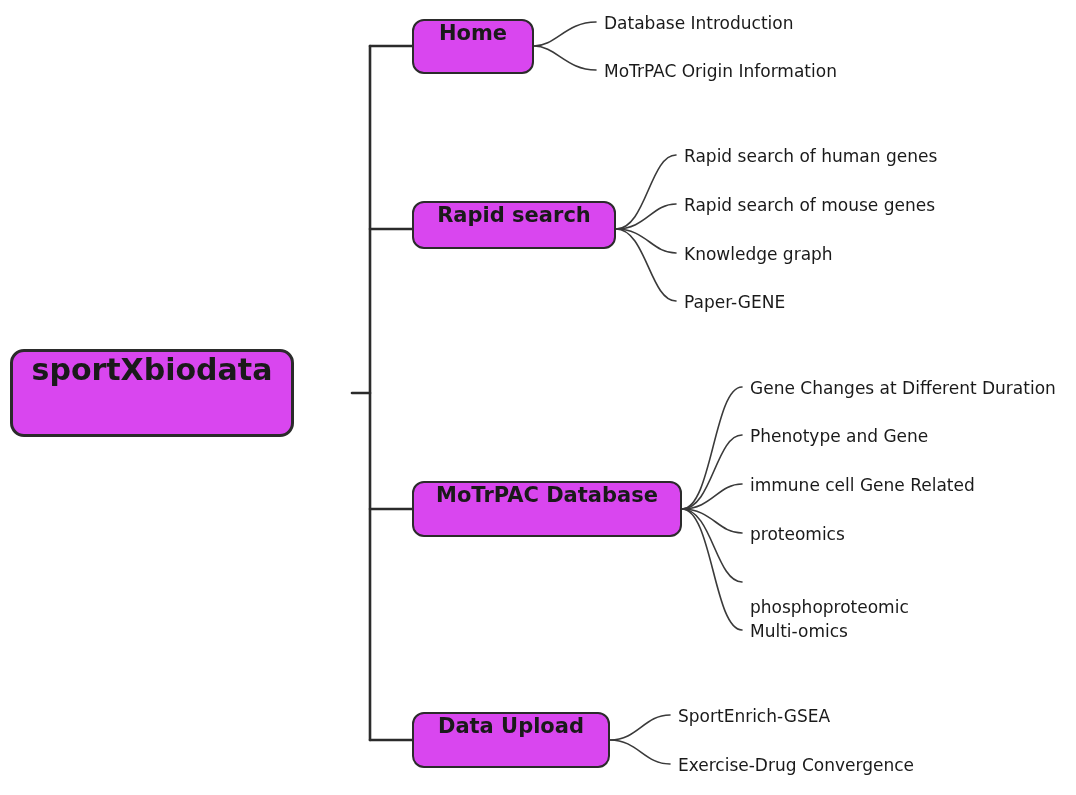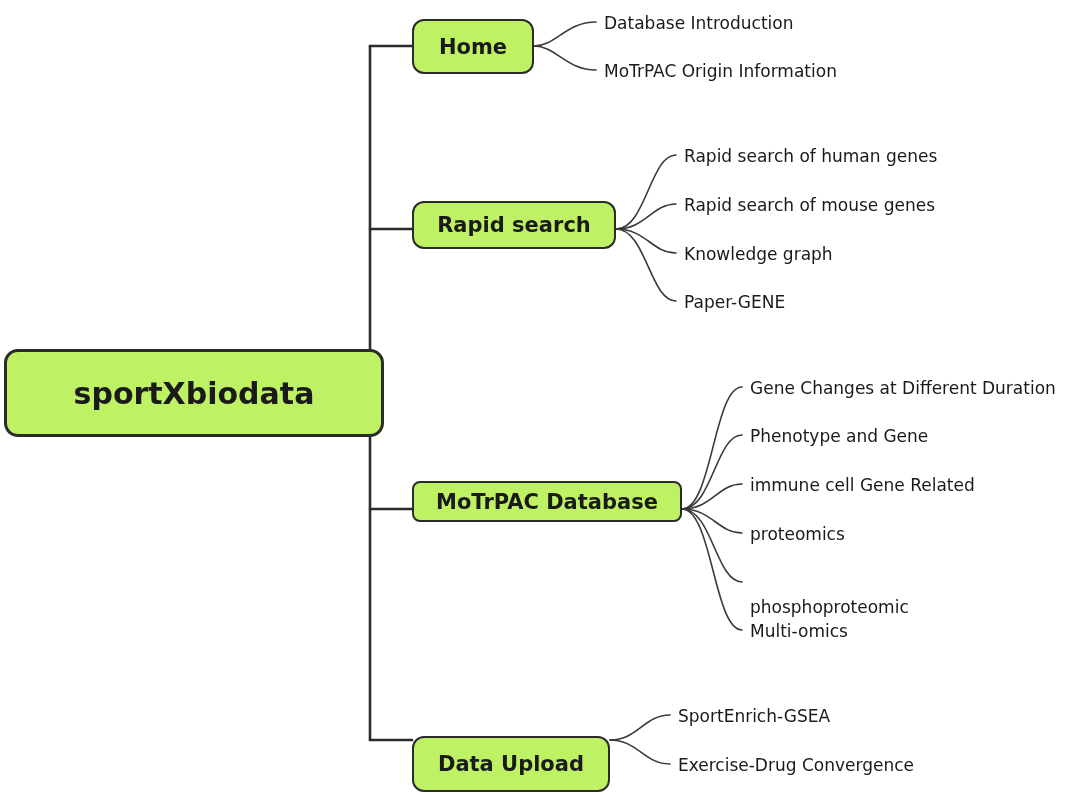--- a/index.html
+++ b/index.html
@@ -22,25 +22,24 @@
     position: absolute;
     left: 0;
     top: 0;
     width: 1076px;
     height: 795px;
   }
   .node {
     position: absolute;
     box-sizing: border-box;
     display: flex;
-    align-items: center;
     justify-content: center;
     border: 2.5px solid #2b2b2b;
     border-radius: 12px;
-    background: #bef264;
+    background: #d946ef;
     color: #1a1a1a;
     font-weight: bold;
     white-space: nowrap;
   }
   .node.root {
     font-size: 30px;
     border-width: 3px;
     border-radius: 14px;
   }
   .node.branch {
@@ -86,21 +85,21 @@
       <path d="M682,509 C712,509 718,484 742,484"></path>
       <path d="M682,509 C712,509 718,533 742,533"></path>
       <path d="M682,509 C712,509 716,582 742,582"></path>
       <path d="M682,509 C712,509 714,630 742,630"></path>
 
       <path d="M610,740 C638,740 644,715 670,715"></path>
       <path d="M610,740 C638,740 644,764 670,764"></path>
     </g>
   </svg>
 
-  <div class="node root" style="left:4px; top:349px; width:380px; height:88px;">
+  <div class="node root" style="left:10px; top:349px; width:284px; height:88px;">
     <span>sportXbiodata</span>
   </div>
 
   <div class="node branch" style="left:412px; top:19px; width:122px; height:55px;">
     <span>Home</span>
   </div>
   <div class="leaf" style="left:604px; top:15px;text-align:right;">
     <span>Database Introduction</span>
   </div>
   <div class="leaf" style="left:604px; top:63px;">
@@ -116,21 +115,21 @@
   <div class="leaf" style="left:684px; top:197px;">
     <span>Rapid search of mouse genes</span>
   </div>
   <div class="leaf" style="left:684px; top:246px;">
     <span>Knowledge graph</span>
   </div>
   <div class="leaf" style="left:684px; top:294px;">
     <span>Paper-GENE</span>
   </div>
 
-  <div class="node branch" style="left:412px; top:481px; width:270px; height:41px;border-radius:8px;">
+  <div class="node branch" style="left:412px; top:481px; width:270px; height:56px;">
     <span>MoTrPAC Database</span>
   </div>
   <div class="leaf" style="left:750px; top:380px;">
     <span>Gene Changes at Different Duration</span>
   </div>
   <div class="leaf" style="left:750px; top:428px;">
     <span>Phenotype and Gene</span>
   </div>
   <div class="leaf" style="left:750px; top:477px;">
     <span>immune cell Gene Related</span>
@@ -138,21 +137,21 @@
   <div class="leaf" style="left:750px; top:526px;">
     <span>proteomics</span>
   </div>
   <div class="leaf" style="left:750px; top:599px;">
     <span>phosphoproteomic</span>
   </div>
   <div class="leaf" style="left:750px; top:623px;">
     <span>Multi-omics</span>
   </div>
 
-  <div class="node branch" style="left:412px; top:712px; width:198px; height:56px;margin-top:24px;">
+  <div class="node branch" style="left:412px; top:712px; width:198px; height:56px;">
     <span>Data Upload</span>
   </div>
   <div class="leaf" style="left:678px; top:708px;">
     <span>SportEnrich-GSEA</span>
   </div>
   <div class="leaf" style="left:678px; top:757px;">
     <span>Exercise-Drug Convergence</span>
   </div>
 
 </div>

